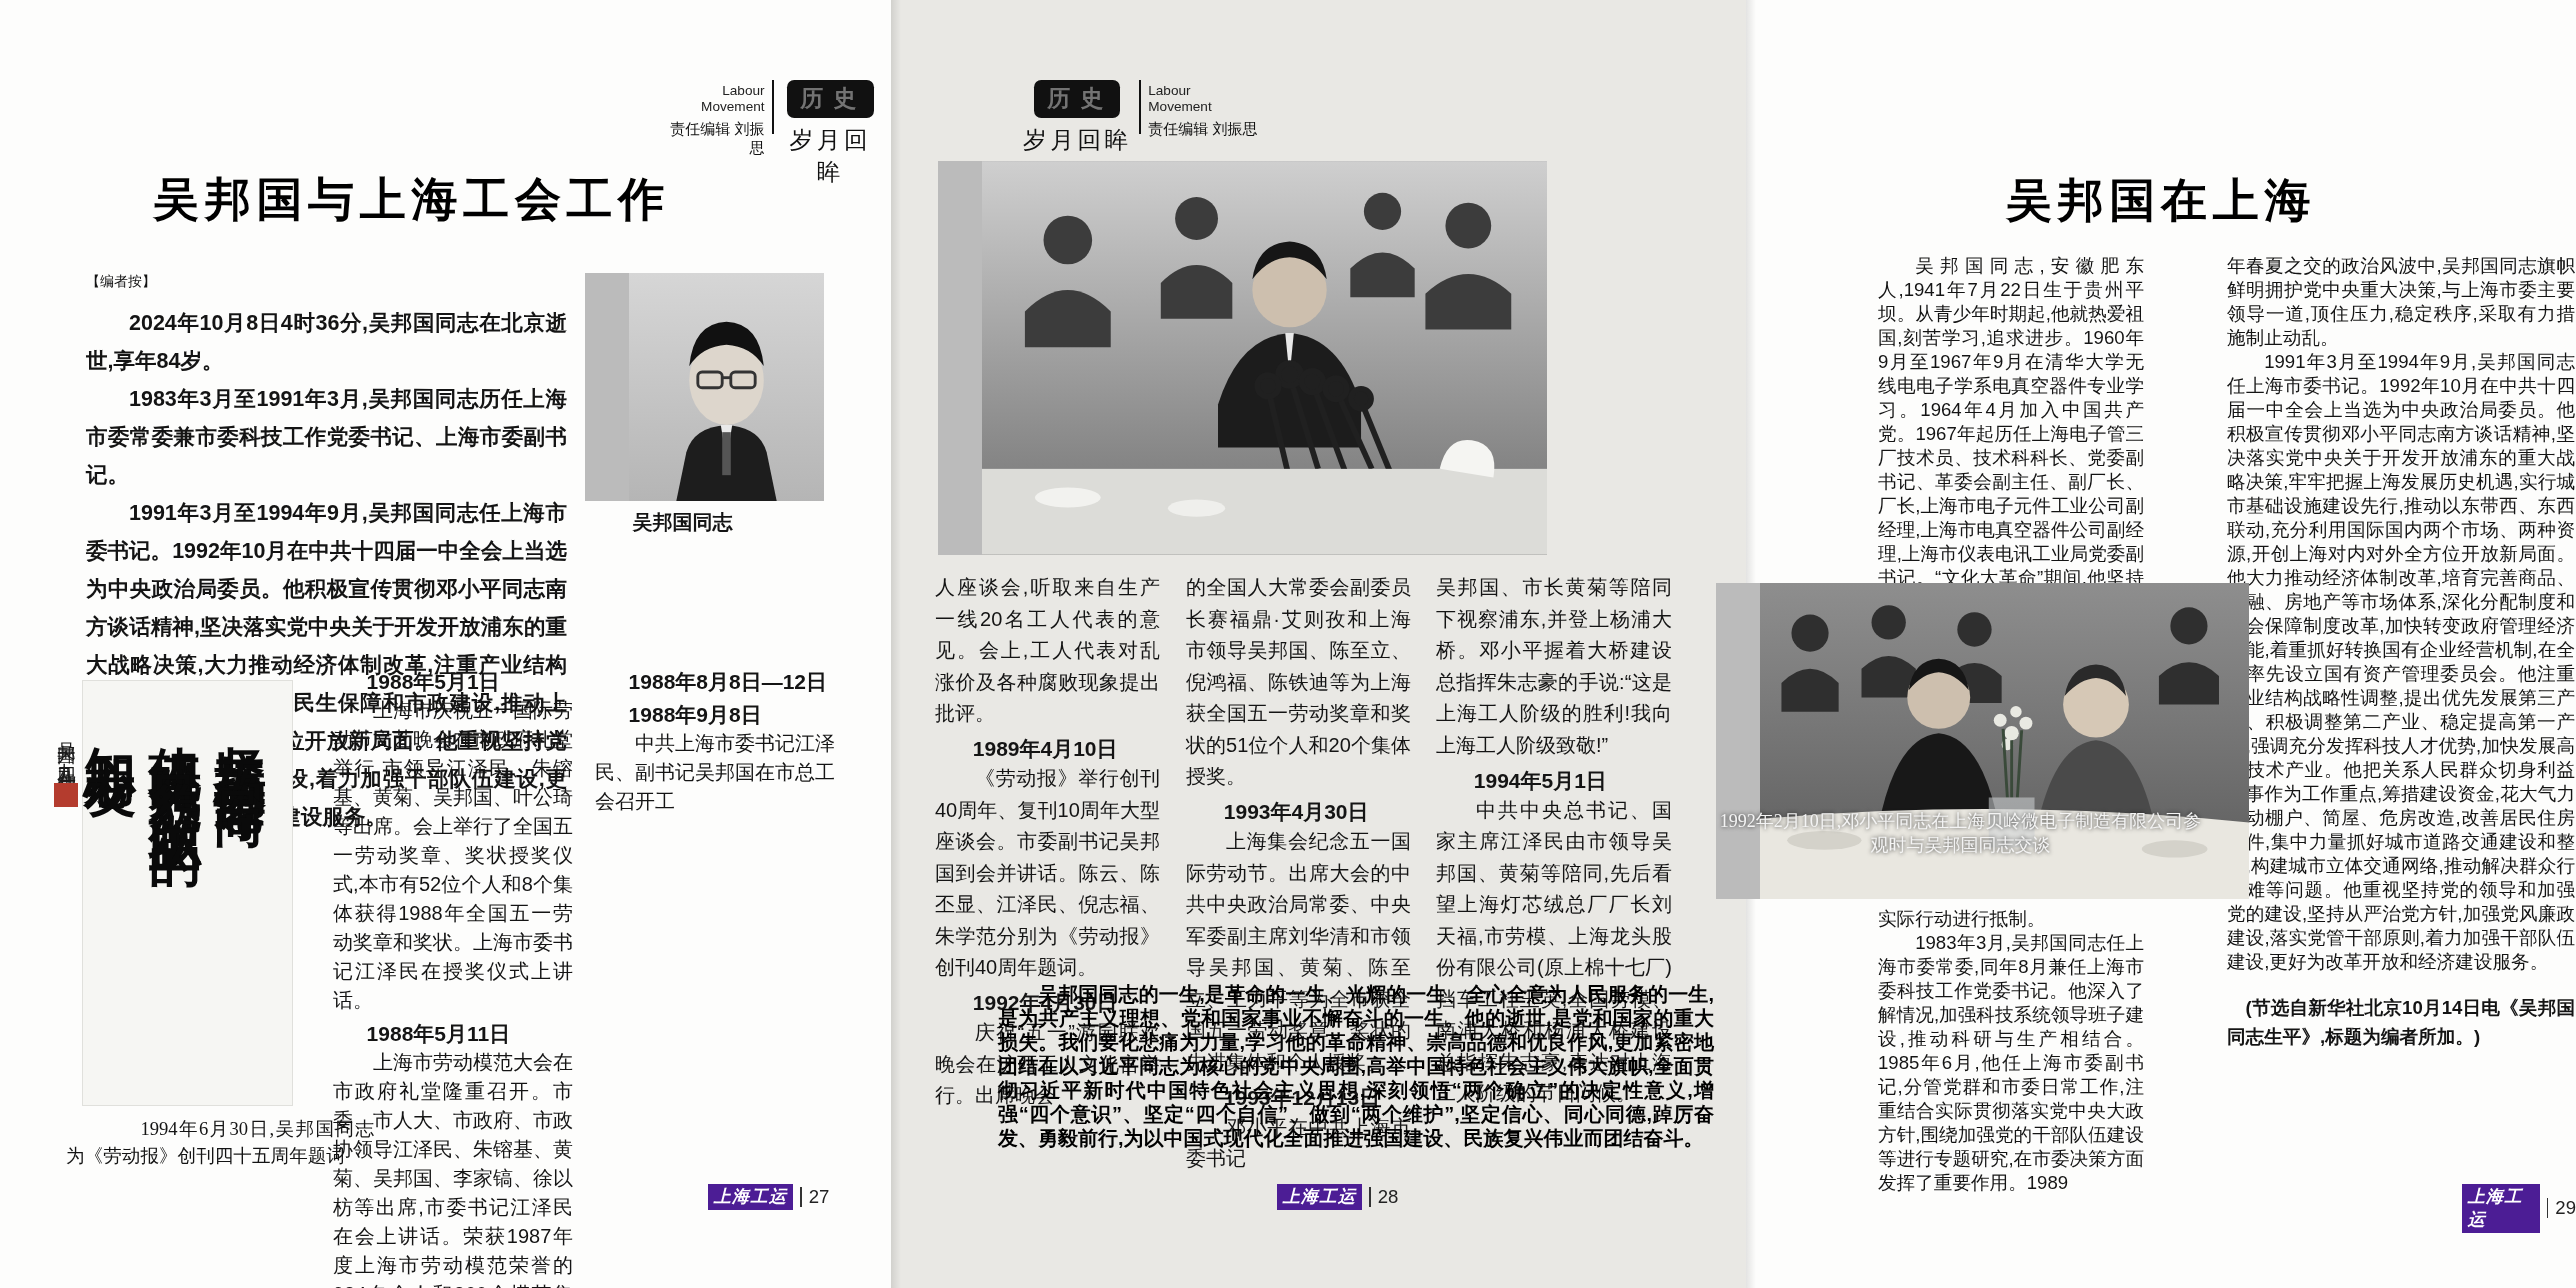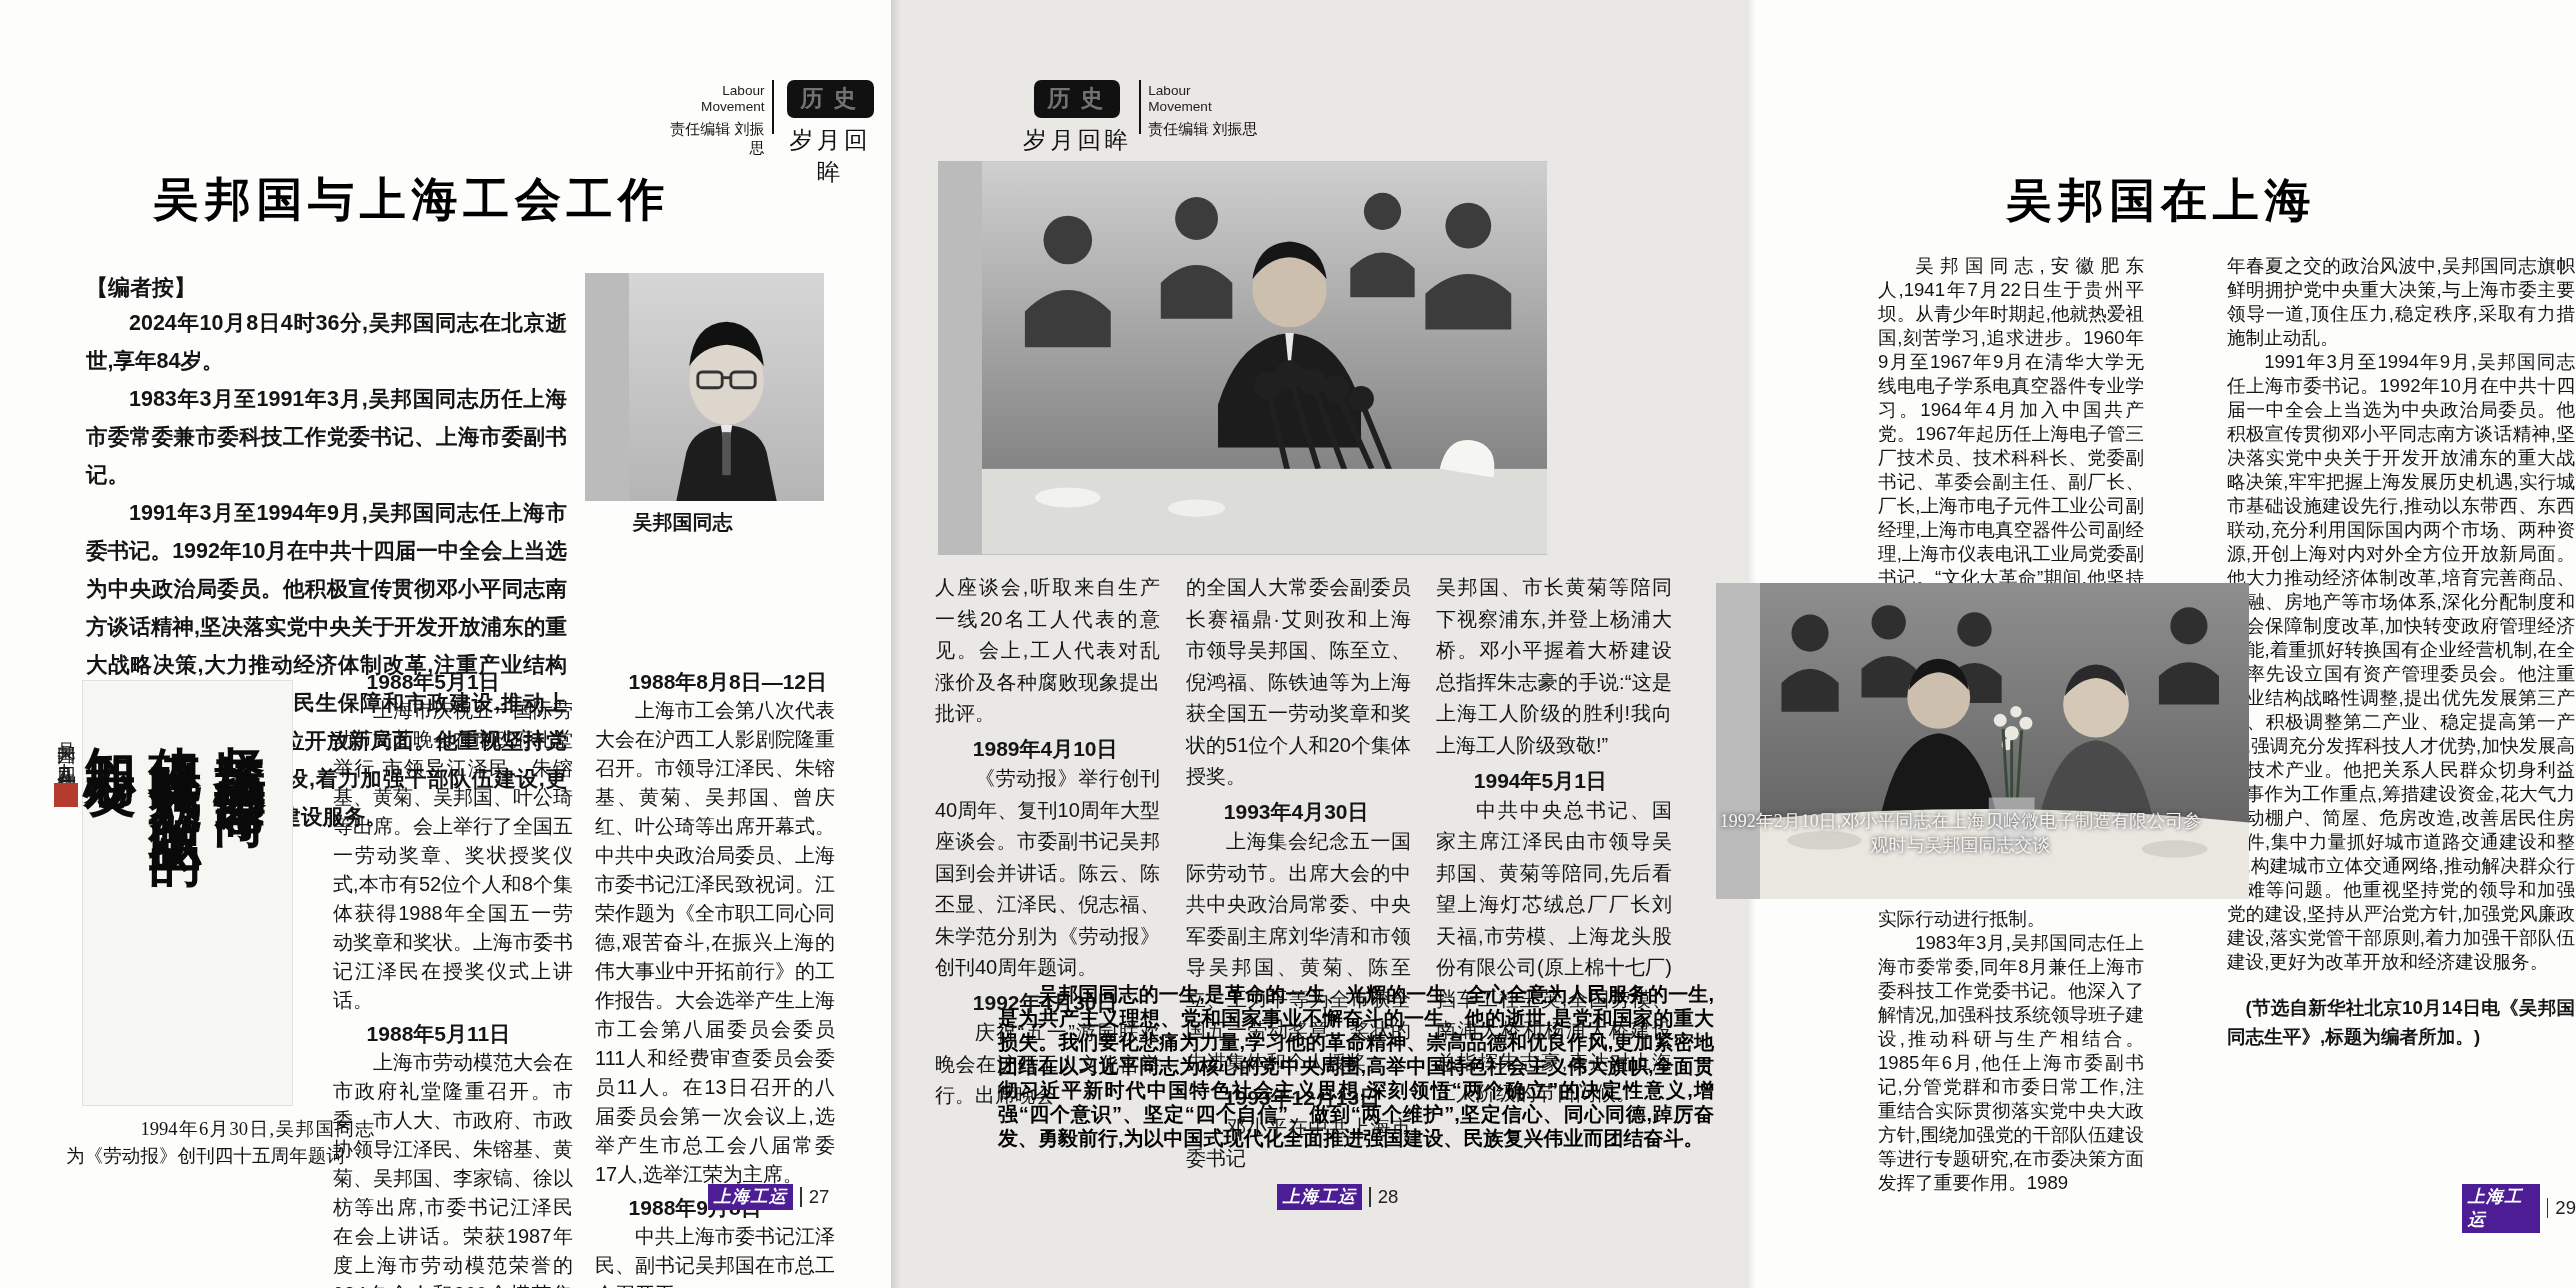--- a/index.html
+++ b/index.html
@@ -14,21 +14,21 @@
   
   .hd-en{font-size:13.6px;line-height:16.5px;color:#222;}
   .hd-ed{font-size:15px;margin-top:4.3px;color:#111;}
   .hd-bar{width:2.1px;background:#111;}
   .badge{background:#111;color:#737373;font-weight:bold;font-size:23px;letter-spacing:10px;
          padding:2.9px 7.2px 4.3px 13px;border-radius:7.2px;display:inline-block;}
   .colname{font-family:"Liberation Serif",serif;font-size:23.6px;letter-spacing:3.6px;margin-top:5.7px;color:#111;}
   
   .big-title{font-size:46px;font-weight:bold;letter-spacing:5.7px;color:#000;white-space:nowrap;}
   
-  .note-label{font-size:22px;font-weight:bold;}
+  .note-label{font-size:14px;font-weight:normal;}
   .note-p{font-size:21.5px;line-height:38px;text-align:justify;font-weight:600;margin:0;text-indent:2em;}
   .intro-p{font-size:21.5px;line-height:38px;text-align:justify;margin:0;text-indent:2em;}
   .tl-date{font-size:21px;font-weight:bold;text-indent:1.6em;margin:0;padding-top:4.3px;}
   .tl-text{font-size:20px;line-height:29px;text-align:justify;margin:0;text-indent:2em;}
   
   .mid-col p.date{font-size:21px;font-weight:bold;text-indent:1.8em;margin:0;padding-top:5.7px;}
   .mid-col p.txt{font-size:20px;line-height:31.5px;text-align:justify;margin:0;text-indent:2em;}
   .mid-col p.txt.cont{text-indent:0;}
   .photo-cap{font-family:"Liberation Serif",serif;font-size:17px;line-height:24px;color:#222;text-align:justify;}
   .tribute{font-size:20px;font-weight:bold;line-height:24px;text-align:justify;text-indent:2em;color:#000;}
@@ -118,21 +118,20 @@
 
     <div class="abs" style="left:333px;top:664px;width:240px;">
       <p class="tl-date">1988年5月1日</p>
       <p class="tl-text">上海市庆祝五一国际劳动节文艺晚会在市政府礼堂举行,市领导江泽民、朱镕基、黄菊、吴邦国、叶公琦等出席。会上举行了全国五一劳动奖章、奖状授奖仪式,本市有52位个人和8个集体获得1988年全国五一劳动奖章和奖状。上海市委书记江泽民在授奖仪式上讲话。</p>
       <p class="tl-date">1988年5月11日</p>
       <p class="tl-text">上海市劳动模范大会在市政府礼堂隆重召开。市委、市人大、市政府、市政协领导江泽民、朱镕基、黄菊、吴邦国、李家镐、徐以枋等出席,市委书记江泽民在会上讲话。荣获1987年度上海市劳动模范荣誉的984名个人和360个模范集体受到表彰。</p>
     </div>
 
     <div class="abs" style="left:595px;top:664px;width:240px;">
       <p class="tl-date">1988年8月8日—12日</p>
-      <p class="tl-text">上海市工会第八次代表大会在沪西工人影剧院隆重召开。市领导江泽民、朱镕基、黄菊、吴邦国、曾庆红、叶公琦等出席开幕式。中共中央政治局委员、上海市委书记江泽民致祝词。江荣作题为《全市职工同心同德,艰苦奋斗,在振兴上海的伟大事业中开拓前行》的工作报告。大会选举产生上海市工会第八届委员会委员111人和经费审查委员会委员11人。在13日召开的八届委员会第一次会议上,选举产生市总工会八届常委17人,选举江荣为主席。</p>
       <p class="tl-date">1988年9月8日</p>
       <p class="tl-text">中共上海市委书记江泽民、副书记吴邦国在市总工会召开工</p>
     </div>
 
     <div class="abs footer" style="left:708px;top:1184px;">
       <span class="logo">上海工运</span>
       <span class="bar"></span>
       <span class="num">27</span>
     </div>
   </div>

